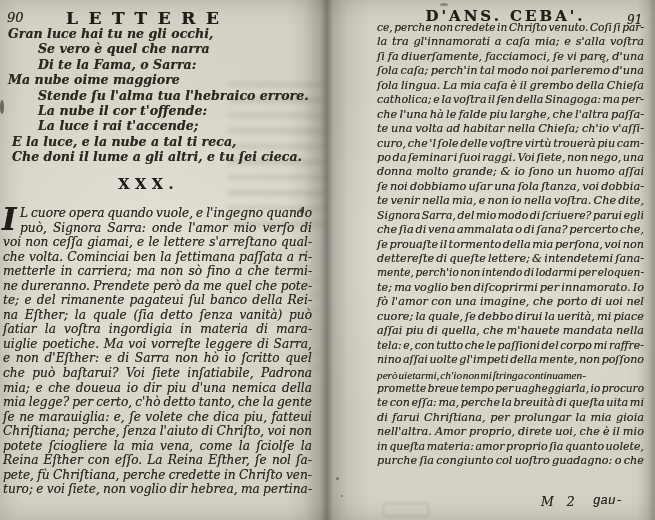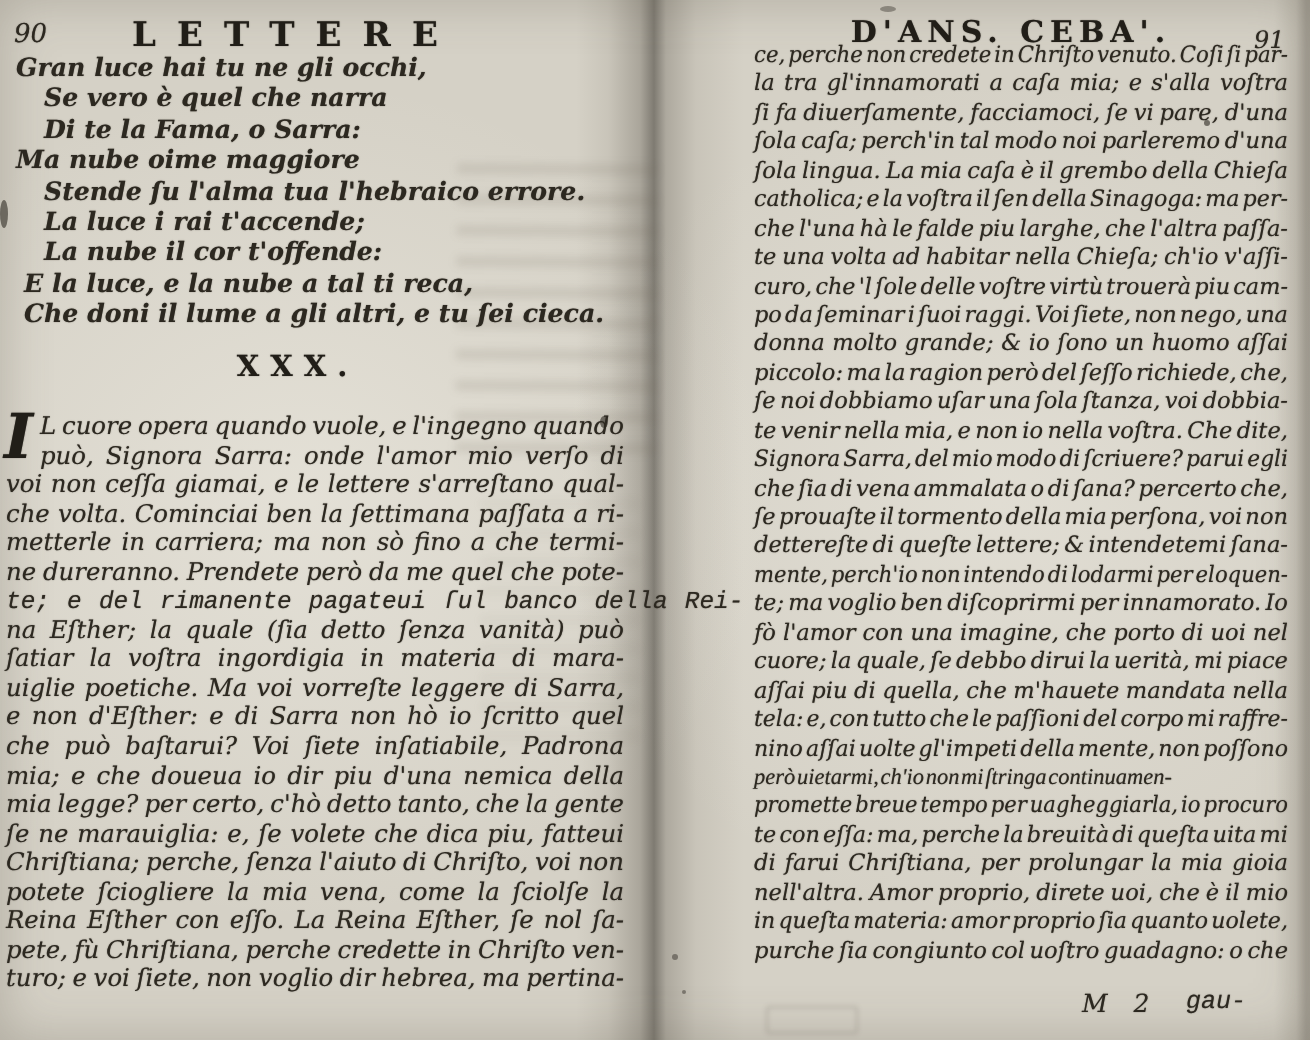--- a/index.html
+++ b/index.html
@@ -21,21 +21,21 @@
   
   .lp-num{position:absolute;left:7px;top:10px;font-style:italic;font-size:13px;}
   .lp-title{position:absolute;left:0;top:8px;width:285px;text-align:center;font-size:17px;
     font-weight:bold;letter-spacing:.62em;text-indent:.62em;color:#211e18;}
   .rp-title{position:absolute;left:365px;top:7px;width:278px;text-align:center;font-size:15px;
     font-weight:bold;letter-spacing:.20em;text-indent:.20em;color:#211e18;}
   .rp-num{position:absolute;left:627px;top:13px;font-style:italic;font-size:12px;}
   
   .poem{position:absolute;left:5px;top:26px;width:305px;font-style:italic;font-size:12.6px;}
   .poem .pl{height:15.4px;line-height:15.4px;margin-left:3px;white-space:nowrap;font-weight:bold;}
-  .pl.ind{margin-left:17px;}
+  .pl.ind{margin-left:33px;}
   .pl.sm{margin-left:7px;}
   .xxx{position:absolute;left:0;top:175px;width:292px;text-align:center;font-weight:bold;
     font-size:14.5px;letter-spacing:.38em;text-indent:.38em;color:#211e18;}
   
   .lp-body{position:absolute;left:3px;top:206px;width:309px;font-style:italic;font-size:12.2px;}
   .lp-body .jl{height:14.55px;line-height:14.55px;}
   .rp-body{position:absolute;left:377px;top:21px;width:267px;font-style:italic;font-size:11.3px;}
   .rp-body .jl{height:14.45px;line-height:14.45px;}
   .jl{white-space:nowrap;overflow:visible;}
   .jl.dcpad{margin-left:17px;}
@@ -73,37 +73,37 @@
   <div>
     <div class="lp-num ink">90</div>
     <div class="lp-title ink">LETTERE</div>
 
     <div class="poem ink">
       <div class="pl">Gran luce hai tu ne gli occhi,</div>
       <div class="pl ind">Se vero è quel che narra</div>
       <div class="pl ind">Di te la Fama, o Sarra:</div>
       <div class="pl">Ma nube oime maggiore</div>
       <div class="pl ind">Stende ſu l'alma tua l'hebraico errore.</div>
+      <div class="pl ind">La nube il cor t'offende:</div>
       <div class="pl ind">La luce i rai t'accende;</div>
-      <div class="pl ind">La nube il cor t'offende:</div>
       <div class="pl sm">E la luce, e la nube a tal ti reca,</div>
       <div class="pl sm">Che doni il lume a gli altri, e tu ſei cieca.</div>
     </div>
 
     <div class="xxx ink">XXX.</div>
 
     <div class="dropcap ink">I</div>
     <div class="lp-body ink">
       <div class="jl dcpad"><span style="word-spacing: -0.970982px;">L cuore opera quando vuole, e l'ingegno quando</span></div>
       <div class="jl dcpad"><span style="word-spacing: 2.19196px;">può, Signora Sarra: onde l'amor mio verſo di</span></div>
       <div class="jl"><span style="word-spacing: 0.369141px;">voi non ceſſa giamai, e le lettere s'arreſtano qual-</span></div>
       <div class="jl"><span style="word-spacing: 0.261719px;">che volta. Cominciai ben la ſettimana paſſata a ri-</span></div>
       <div class="jl"><span style="word-spacing: 1.13194px;">metterle in carriera; ma non sò fino a che termi-</span></div>
       <div class="jl"><span style="word-spacing: -0.472656px;">ne dureranno. Prendete però da me quel che pote-</span></div>
-      <div class="jl"><span style="word-spacing: 1.28516px; font-family: Liberation Mono, monospace;">te; e del rimanente pagateui ſul banco della Rei-</span></div>
+      <div class="jl"><span style="word-spacing: 1.28516px;">te; e del rimanente pagateui ſul banco della Rei-</span></div>
       <div class="jl"><span style="word-spacing: 2.84375px;">na Eſther; la quale (ſia detto ſenza vanità) può</span></div>
       <div class="jl"><span style="word-spacing: 4.22098px;">ſatiar la voſtra ingordigia in materia di mara-</span></div>
       <div class="jl"><span style="word-spacing: 0.823661px;">uiglie poetiche. Ma voi vorreſte leggere di Sarra,</span></div>
       <div class="jl"><span style="word-spacing: 1.76875px;">e non d'Eſther: e di Sarra non hò io ſcritto quel</span></div>
       <div class="jl"><span style="word-spacing: 3.51823px;">che può baſtarui? Voi ſiete inſatiabile, Padrona</span></div>
       <div class="jl"><span style="word-spacing: 1.75174px;">mia; e che doueua io dir piu d'una nemica della</span></div>
       <div class="jl"><span style="word-spacing: -0.836806px;">mia legge? per certo, c'hò detto tanto, che la gente</span></div>
       <div class="jl"><span style="word-spacing: 0.536458px;">ſe ne marauiglia: e, ſe volete che dica piu, fatteui</span></div>
       <div class="jl"><span style="word-spacing: -0.506696px;">Chriſtiana; perche, ſenza l'aiuto di Chriſto, voi non</span></div>
       <div class="jl"><span style="word-spacing: 2.47461px;">potete ſciogliere la mia vena, come la ſciolſe la</span></div>
@@ -122,21 +122,20 @@
       <div class="jl"><span style="word-spacing: 1.08594px;">la tra gl'innamorati a caſa mia; e s'alla voſtra</span></div>
       <div class="jl"><span style="word-spacing: -0.651786px;">ſi fa diuerſamente, facciamoci, ſe vi pare, d'una</span></div>
       <div class="jl"><span style="word-spacing: -1.3125px;">ſola caſa; perch'in tal modo noi parleremo d'una</span></div>
       <div class="jl"><span style="word-spacing: -0.916667px;">ſola lingua. La mia caſa è il grembo della Chieſa</span></div>
       <div class="jl"><span style="word-spacing: -2px; display: inline-block; transform-origin: 0px 50%; transform: scaleX(0.980998);">catholica; e la voſtra il ſen della Sinagoga: ma per-</span></div>
       <div class="jl"><span style="word-spacing: -1.32639px;">che l'una hà le falde piu larghe, che l'altra paſſa-</span></div>
       <div class="jl"><span style="word-spacing: -0.726562px;">te una volta ad habitar nella Chieſa; ch'io v'aſſi-</span></div>
       <div class="jl"><span style="word-spacing: -2px; display: inline-block; transform-origin: 0px 50%; transform: scaleX(0.990379);">curo, che 'l ſole delle voſtre virtù trouerà piu cam-</span></div>
       <div class="jl"><span style="word-spacing: -2px; display: inline-block; transform-origin: 0px 50%; transform: scaleX(0.993084);">po da ſeminar i ſuoi raggi. Voi ſiete, non nego, una</span></div>
       <div class="jl"><span style="word-spacing: 0.214844px;">donna molto grande; &amp; io ſono un huomo aſſai</span></div>
-      <div class="jl"><span style="word-spacing: -1.88672px;">piccolo: ma la ragion però del ſeſſo richiede, che,</span></div>
       <div class="jl"><span style="word-spacing: -1.41602px;">ſe noi dobbiamo uſar una ſola ſtanza, voi dobbia-</span></div>
       <div class="jl"><span style="word-spacing: -1.43437px;">te venir nella mia, e non io nella voſtra. Che dite,</span></div>
       <div class="jl"><span style="word-spacing: -2px; display: inline-block; transform-origin: 0px 50%; transform: scaleX(0.963193);">Signora Sarra, del mio modo di ſcriuere? parui egli</span></div>
       <div class="jl"><span style="word-spacing: -1.79514px;">che ſia di vena ammalata o di ſana? percerto che,</span></div>
       <div class="jl"><span style="word-spacing: -2px; display: inline-block; transform-origin: 0px 50%; transform: scaleX(0.998422);">ſe prouaſte il tormento della mia perſona, voi non</span></div>
       <div class="jl"><span style="word-spacing: -1.46354px;">dettereſte di queſte lettere; &amp; intendetemi ſana-</span></div>
       <div class="jl"><span style="word-spacing: -2px; display: inline-block; transform-origin: 0px 50%; transform: scaleX(0.935201);">mente, perch'io non intendo di lodarmi per eloquen-</span></div>
       <div class="jl"><span style="word-spacing: -1.46429px;">te; ma voglio ben diſcoprirmi per innamorato. Io</span></div>
       <div class="jl"><span style="word-spacing: -0.111111px;">fò l'amor con una imagine, che porto di uoi nel</span></div>
       <div class="jl"><span style="word-spacing: -1.48785px;">cuore; la quale, ſe debbo dirui la uerità, mi piace</span></div>

